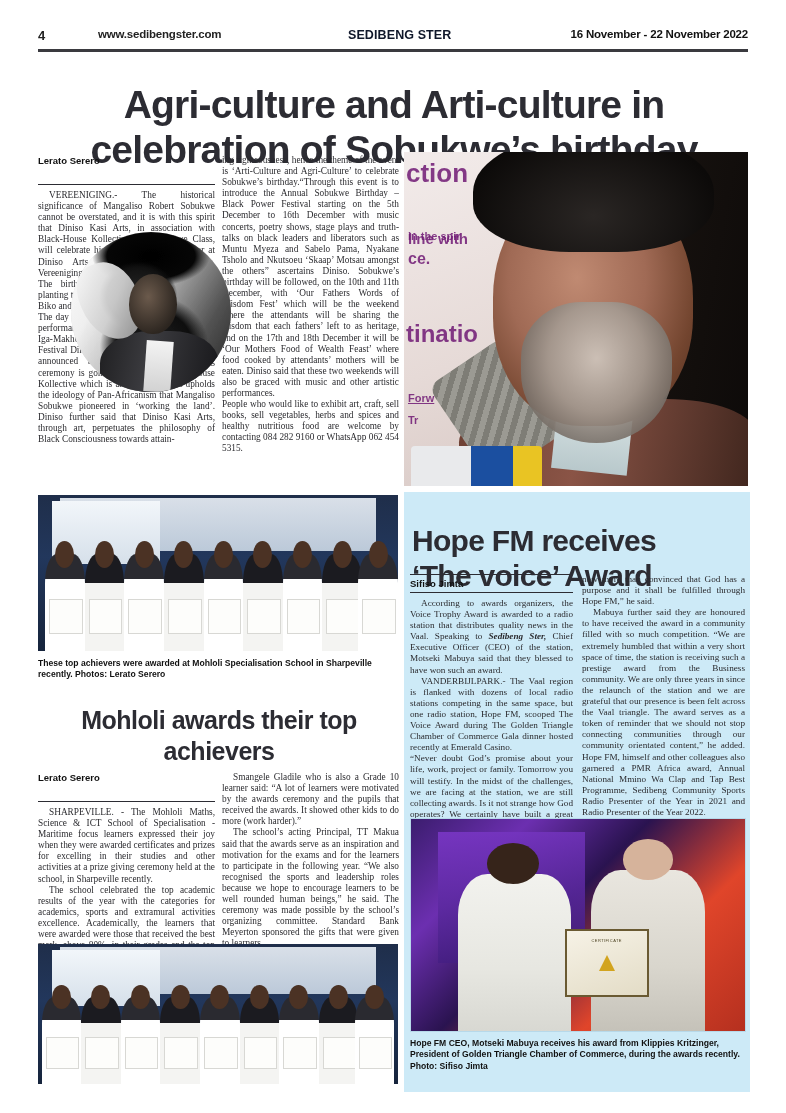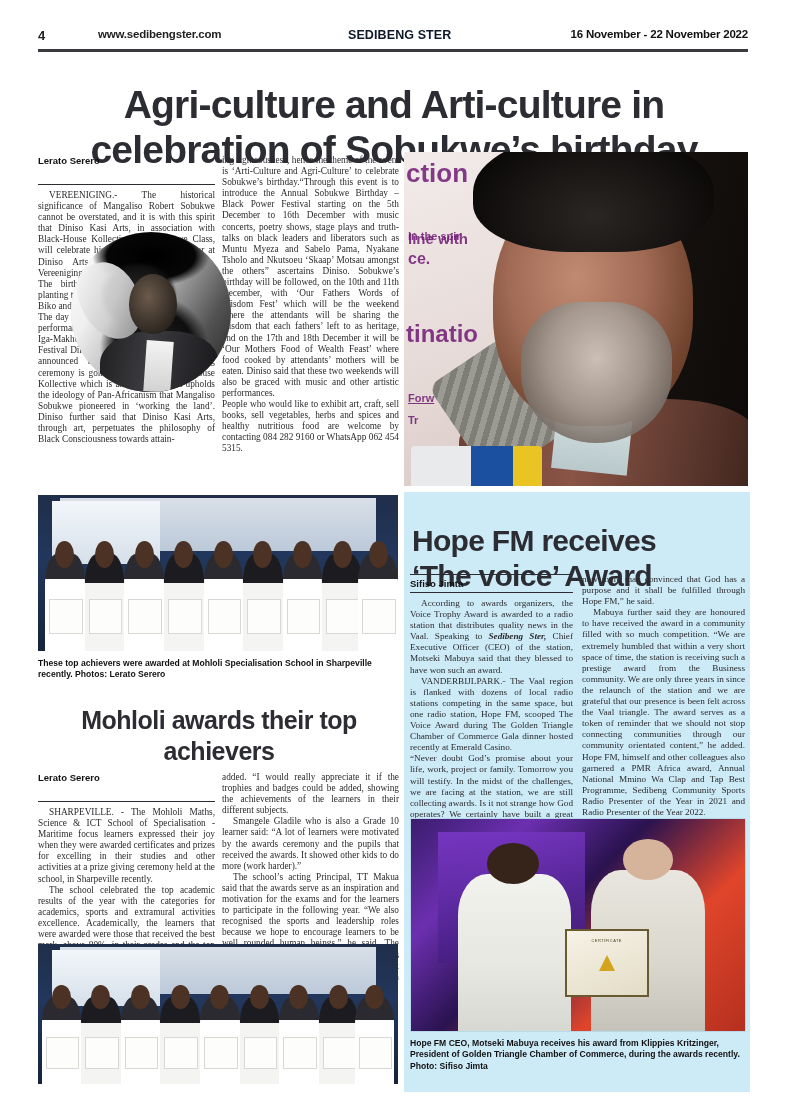--- a/index.html
+++ b/index.html
@@ -367,21 +367,20 @@
   <div id="story2-col1">
     <div class="byline">Lerato Serero</div>
     <div class="bodytext">
       <p>SHARPEVILLE. - The Mohloli Maths, Science &amp; ICT School of Specialisation - Maritime focus learners expressed their joy when they were awarded certificates and prizes for excelling in their studies and other activities at a prize giving ceremony held at the school, in Sharpeville recently.</p>
       <p>The school celebrated the top academic results of the year with the categories for academics, sports and extramural activities excellence. Academically, the learners that were awarded were those that received the best mark, above 80%, in their grades and the top 10’s, those that received above 75%. One of the recipients, Mateboho Gaula who is in Grade 10 said that she was happy with the awards and that more prizes need to be</p>
     </div>
   </div>
 
   <div id="story2-col2">
     <div class="bodytext">
-      <p class="noind">added. “I would really appreciate it if the trophies and badges could be added, showing the achievements of the learners in their different subjects.</p>
       <p>Smangele Gladile who is also a Grade 10 learner said: “A lot of learners were motivated by the awards ceremony and the pupils that received the awards. It showed other kids to do more (work harder).”</p>
       <p>The school’s acting Principal, TT Makua said that the awards serve as an inspiration and motivation for the exams and for the learners to participate in the following year. “We also recognised the sports and leadership roles because we hope to encourage learners to be well rounded human beings,” he said. The ceremony was made possible by the school’s organizing committee. Standard Bank Meyerton sponsored the gifts that were given to learners.</p>
     </div>
   </div>
 
   <div class="photo-school2">
     <div class="stage">
       <div class="banner"></div>
       <div class="banner2"></div>
       <div class="kid" style="left:1%">

